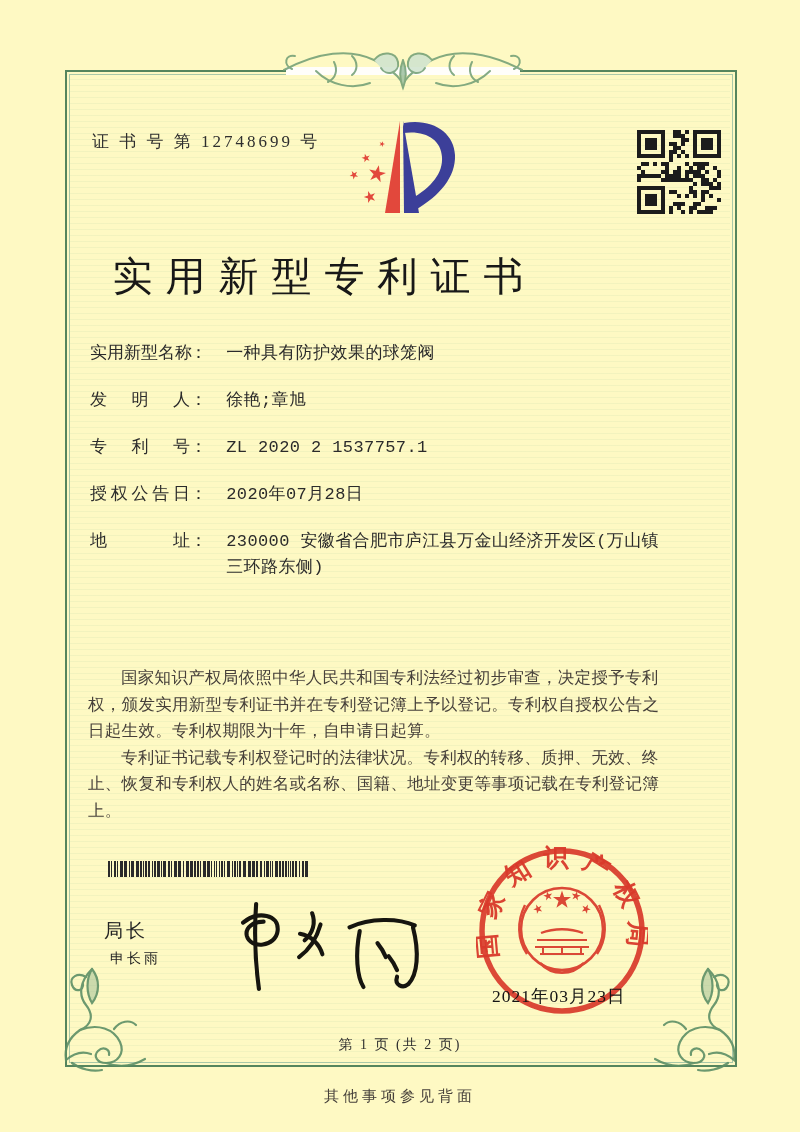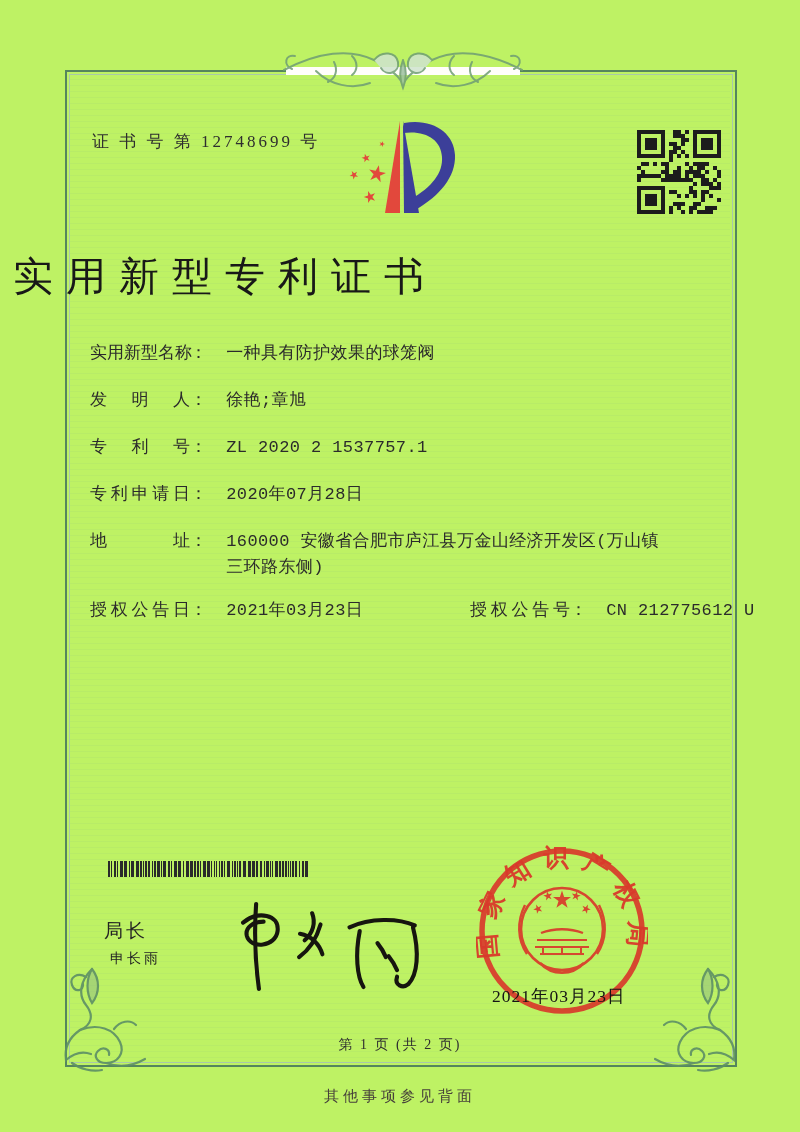--- a/index.html
+++ b/index.html
@@ -1,37 +1,37 @@
 <!DOCTYPE html>
 <html><head>
 <meta charset="utf-8">
 <style>
   html,body{margin:0;padding:0;background:#ffffff;}
   .page{
     position:relative;width:800px;height:1132px;margin:0 auto;
-    background:#bef264;overflow:hidden;
+    background:#fef9c3;overflow:hidden;
     font-family:"Liberation Serif","DejaVu Serif",serif;color:#2b2b2b;
   }
   
   .frame{position:absolute;left:65px;top:70px;width:668px;height:993px;
     border:2px solid #55855e;}
   .frame-inner{position:absolute;left:2px;top:2px;right:2px;bottom:2px;
     border:1px solid #a9c8a9;}
   .guilloche{position:absolute;left:70px;top:76px;width:660px;height:982px;
     background:repeating-linear-gradient(0deg,rgba(125,178,138,0.09) 0 1px,transparent 1px 6px);
     pointer-events:none;}
   
   .orn-top{position:absolute;left:278px;top:42px;width:250px;height:56px;}
   .orn-bl{position:absolute;left:50px;top:966px;width:96px;height:110px;}
   .orn-br{position:absolute;left:654px;top:966px;width:96px;height:110px;transform:scaleX(-1);}
   
   .cert-no{position:absolute;left:92px;top:130px;font-size:17px;letter-spacing:3px;color:#2e2e2e;}
   .logo{position:absolute;left:337px;top:113px;width:126px;height:110px;}
   .qr{position:absolute;left:637px;top:130px;width:84px;height:84px;}
-  .title{position:absolute;left:0;top:249px;width:636px;
+  .title{position:absolute;left:0;top:249px;width:636px;text-align:center;
     font-size:40px;letter-spacing:13px;text-indent:13px;color:#181818;font-weight:500;}
   
   .fields{position:absolute;left:90px;top:344px;width:574px;font-size:17px;line-height:20px;font-family:Liberation Mono, monospace;}
   .frow{margin-bottom:27px;position:relative;white-space:nowrap;}
   .flabel{display:inline-block;width:100px;text-align:justify;text-align-last:justify;vertical-align:top;}
   .fcolon{display:inline-block;vertical-align:top;}
   .fvalue{display:inline-block;margin-left:9px;vertical-align:top;letter-spacing:0.4px;}
   .frow.address{margin-bottom:20px;}
   .frow.address .fvalue{width:440px;line-height:26px;white-space:normal;margin-top:-3px;}
   .pair2{position:absolute;left:380px;top:0;}
@@ -357,39 +357,35 @@
     </div>
     <div class="frow">
       <span class="flabel">发明人</span><span class="fcolon">：</span>
       <span class="fvalue">徐艳;章旭</span>
     </div>
     <div class="frow">
       <span class="flabel">专利号</span><span class="fcolon">：</span>
       <span class="fvalue">ZL 2020 2 1537757.1</span>
     </div>
     <div class="frow">
-      <span class="flabel">专利申请日</span><span class="fcolon">：</span>
+      <span class="flabel">授权公告日</span><span class="fcolon">：</span>
       <span class="fvalue">2020年07月28日</span>
     </div>
     <div class="frow address">
       <span class="flabel">地址</span><span class="fcolon">：</span>
-      <span class="fvalue">160000 安徽省合肥市庐江县万金山经济开发区(万山镇三环路东侧)</span>
+      <span class="fvalue">230000 安徽省合肥市庐江县万金山经济开发区(万山镇三环路东侧)</span>
     </div>
     <div class="frow">
-      <span>
-        <span class="flabel">授权公告日</span><span class="fcolon">：</span>
-        <span class="fvalue">2021年03月23日</span>
-      </span>
-      <span class="pair2">
-        <span class="flabel">授权公告号</span><span class="fcolon">：</span>
-        <span class="fvalue">CN 212775612 U</span>
-      </span>
     </div>
   </div>
 
+  <div class="body-text">
+    <p>国家知识产权局依照中华人民共和国专利法经过初步审查，决定授予专利权，颁发实用新型专利证书并在专利登记簿上予以登记。专利权自授权公告之日起生效。专利权期限为十年，自申请日起算。</p>
+    <p>专利证书记载专利权登记时的法律状况。专利权的转移、质押、无效、终止、恢复和专利权人的姓名或名称、国籍、地址变更等事项记载在专利登记簿上。</p>
+  </div>
 
   <svg class="barcode" id="barcode-svg" viewBox="0 0 202 16">
       <rect x="0" y="0" width="2" height="16" fill="#2a2a2a"></rect>
       <rect x="3" y="0" width="1" height="16" fill="#2a2a2a"></rect>
       <rect x="6" y="0" width="2" height="16" fill="#2a2a2a"></rect>
       <rect x="9" y="0" width="1" height="16" fill="#2a2a2a"></rect>
       <rect x="12" y="0" width="3" height="16" fill="#2a2a2a"></rect>
       <rect x="16" y="0" width="3" height="16" fill="#2a2a2a"></rect>
       <rect x="21" y="0" width="1" height="16" fill="#2a2a2a"></rect>
       <rect x="23" y="0" width="3" height="16" fill="#2a2a2a"></rect>

